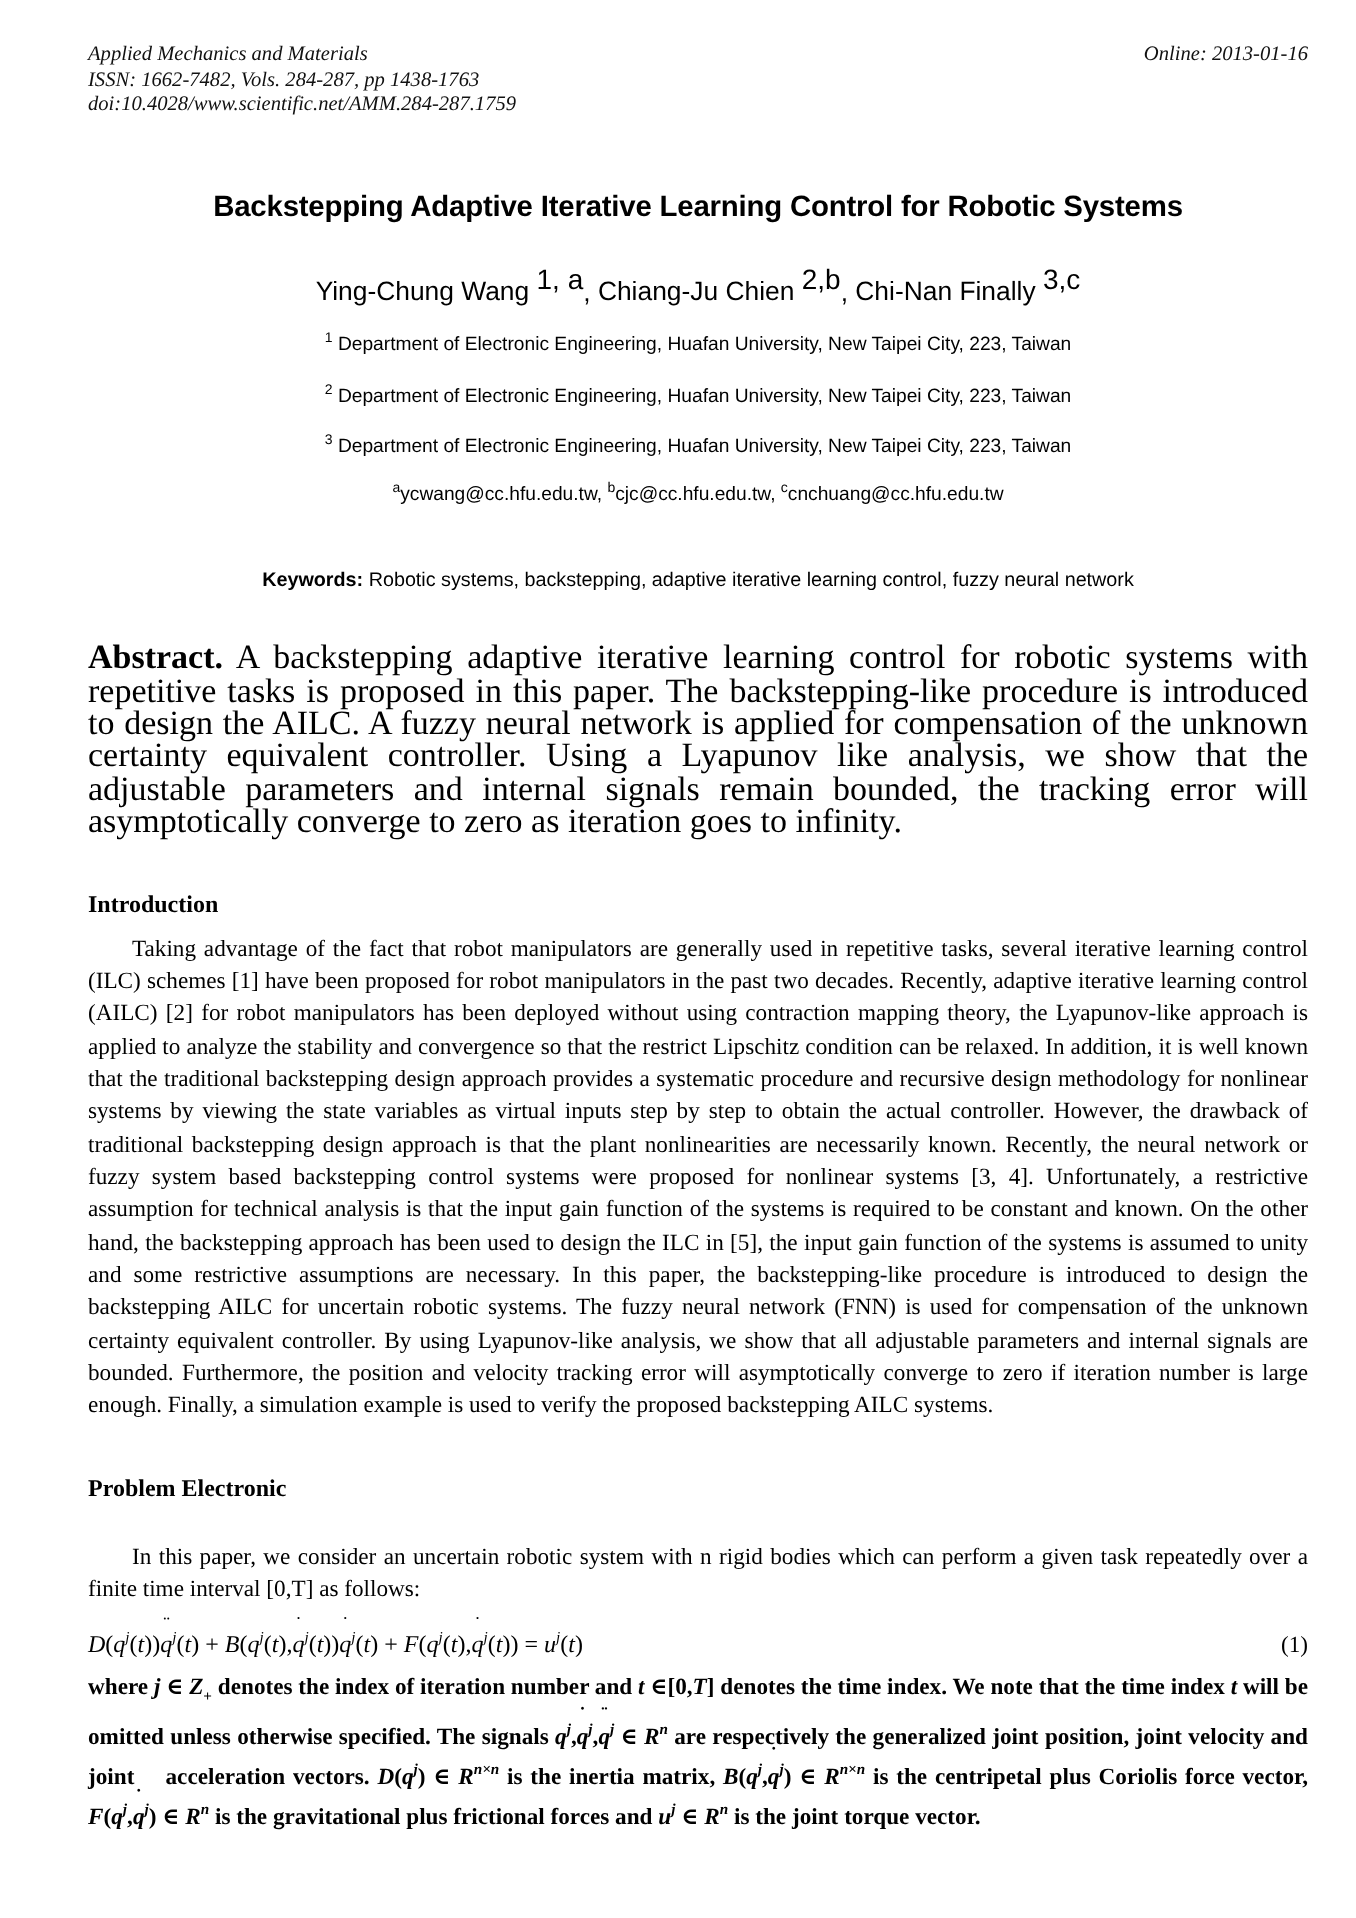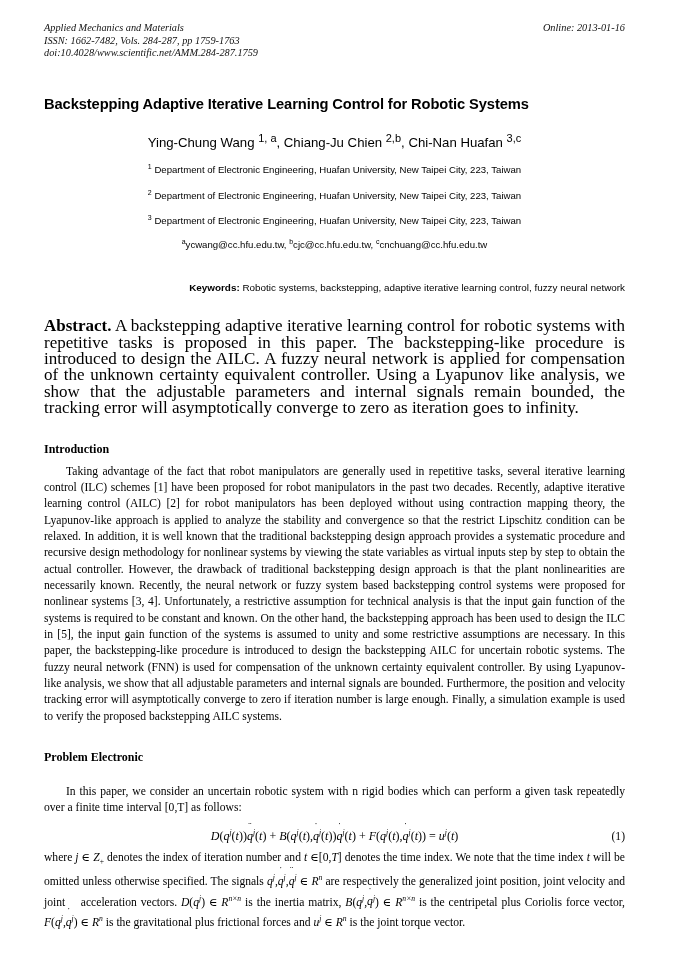--- a/index.html
+++ b/index.html
@@ -14,21 +14,21 @@
     font-family: "Liberation Serif", "DejaVu Serif", serif;
     color: #000000;
     overflow: hidden;
   }
   .page {
     position: relative;
     width: 678px;
     height: 959px;
     background: #ffffff;
     box-sizing: border-box;
-    padding: 22px 53px 0 44px;
+    padding: 22px 24px 0 44px;
   }
 
   
   .masthead {
     position: relative;
     font-family: "Liberation Serif", "DejaVu Serif", serif;
     font-style: italic;
     font-size: 10.3px;
     line-height: 12.6px;
     color: #111;
@@ -41,31 +41,32 @@
     right: 0;
     font-style: italic;
     font-size: 10.3px;
   }
 
   
   .title {
     font-family: "Liberation Sans", "DejaVu Sans", sans-serif;
     font-weight: bold;
     font-size: 14.7px;
+    text-align: center;
     margin-top: 22px;
     letter-spacing: -0.1px;
   }
   .authors {
     font-family: "Liberation Sans", "DejaVu Sans", sans-serif;
     font-size: 13.2px;
     text-align: center;
     margin-top: 20px;
     white-space: nowrap;
   }
-  .authors sup { font-size: 11px; vertical-align: super; }
+  .authors sup { font-size: 14px; vertical-align: super; }
 
   .affil {
     font-family: "Liberation Sans", "DejaVu Sans", sans-serif;
     font-size: 9.6px;
     text-align: center;
     margin-top: 13px;
     white-space: nowrap;
   }
   .affil sup { font-size: 7px; vertical-align: super; }
 
@@ -76,21 +77,21 @@
     margin-top: 12px;
     white-space: nowrap;
   }
   .emails sup { font-size: 7px; vertical-align: super; }
 
   
   .keywords {
     font-family: "Liberation Sans", "DejaVu Sans", sans-serif;
     font-size: 9.9px;
     margin-top: 31px;
-    text-align: right;
+    text-align: center;
     line-height: 13px;
   }
   .keywords b { font-weight: bold; }
 
   
   .abstract {
     margin-top: 24px;
     font-size: 17px;
     line-height: 16.4px;
     text-align: justify;
@@ -115,21 +116,21 @@
   p.para.tight { margin-top: 19px; }
   p.para.noindent { text-indent: 0; }
 
   
   .equation-row {
     position: relative;
     margin-top: 11px;
     height: 20px;
   }
   .equation {
-    text-align: center;
+    text-align: left;
     font-family: "Liberation Serif", "DejaVu Serif", serif;
     font-size: 12px;
     font-style: italic;
     white-space: nowrap;
   }
   .equation .num {
     position: absolute;
     right: 0;
     top: 2px;
     font-style: normal;
@@ -144,39 +145,39 @@
   .dotted > .dots {
     position: absolute;
     top: -0.72em;
     left: 50%;
     transform: translateX(-50%);
     font-size: 0.82em;
     line-height: 1;
     font-style: normal;
     letter-spacing: -0.02em;
   }
-  .mathline { font-style: italic; }
+  .mathline { font-style: italic; font-weight: bold; }
   .mathline .up { font-style: normal; }
 </style>
 </head>
 <body>
 
 <div class="page">
 
   <div class="masthead">
     <div class="line">Applied Mechanics and Materials</div>
-    <div class="line">ISSN: 1662-7482, Vols. 284-287, pp 1759-1763</div>
+    <div class="line">ISSN: 1662-7482, Vols. 284-287, pp 1438-1763</div>
     <div class="line">doi:10.4028/www.scientific.net/AMM.284-287.1759</div>
     <div class="online">Online: 2013-01-16</div>
   </div>
 
   <div class="title">Backstepping Adaptive Iterative Learning Control for Robotic Systems</div>
 
   <div class="authors">
-    <span><span>Ying-Chung Wang</span> <sup>1, a</sup></span><span>, </span><span><span>Chiang-Ju Chien</span> <sup>2,b</sup></span><span>, </span><span><span>Chi-Nan Huafan</span> <sup>3,c</sup></span>
+    <span><span>Ying-Chung Wang</span> <sup>1, a</sup></span><span>, </span><span><span>Chiang-Ju Chien</span> <sup>2,b</sup></span><span>, </span><span><span>Chi-Nan Finally</span> <sup>3,c</sup></span>
   </div>
 
   <div class="affil">
     <sup>1</sup>
     <span>Department of Electronic Engineering, Huafan University, New Taipei City, 223, Taiwan</span>
   </div>
   <div class="affil">
     <sup>2</sup>
     <span>Department of Electronic Engineering, Huafan University, New Taipei City, 223, Taiwan</span>
   </div>

